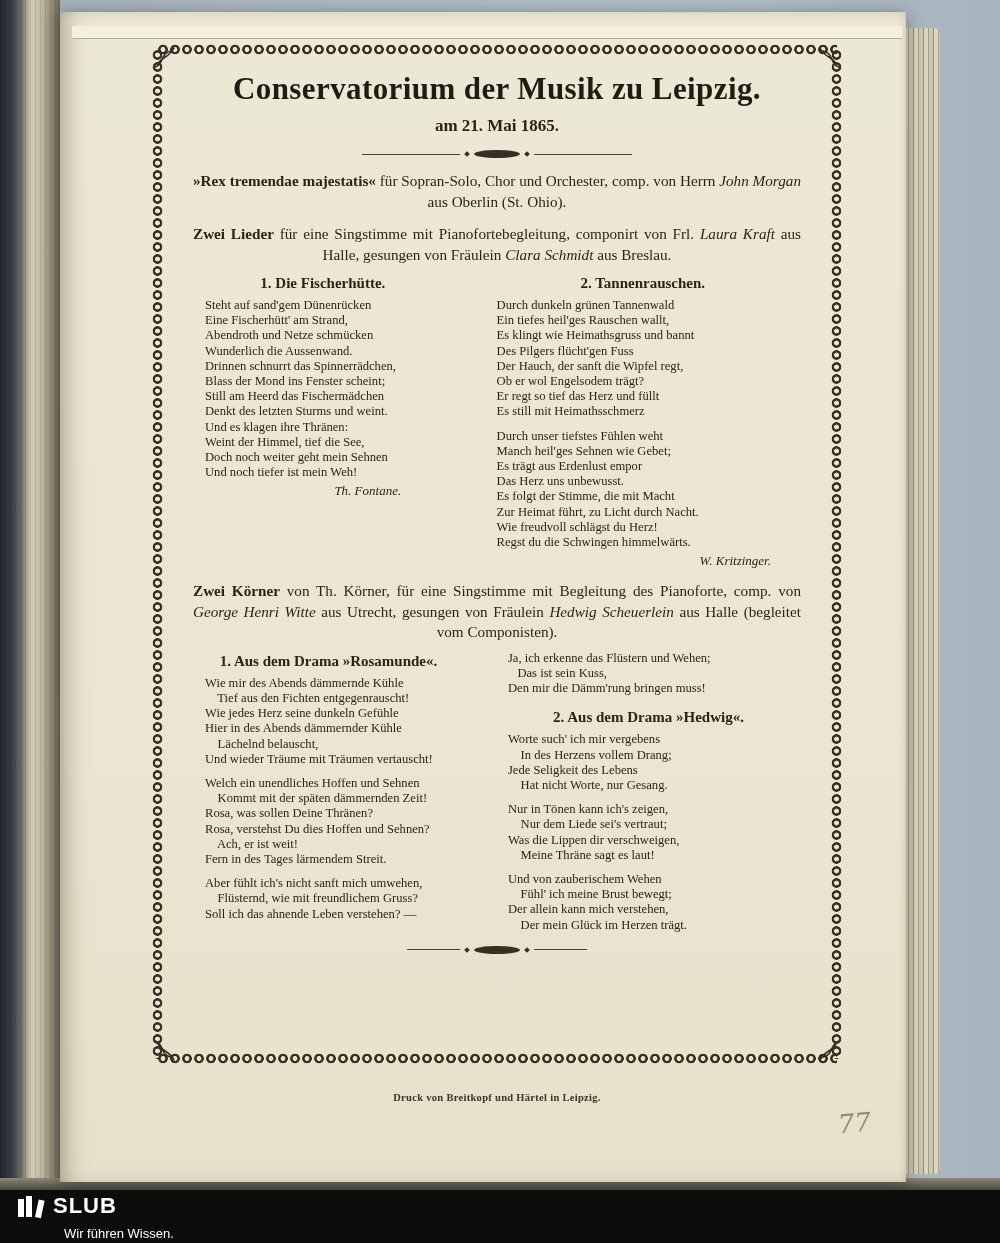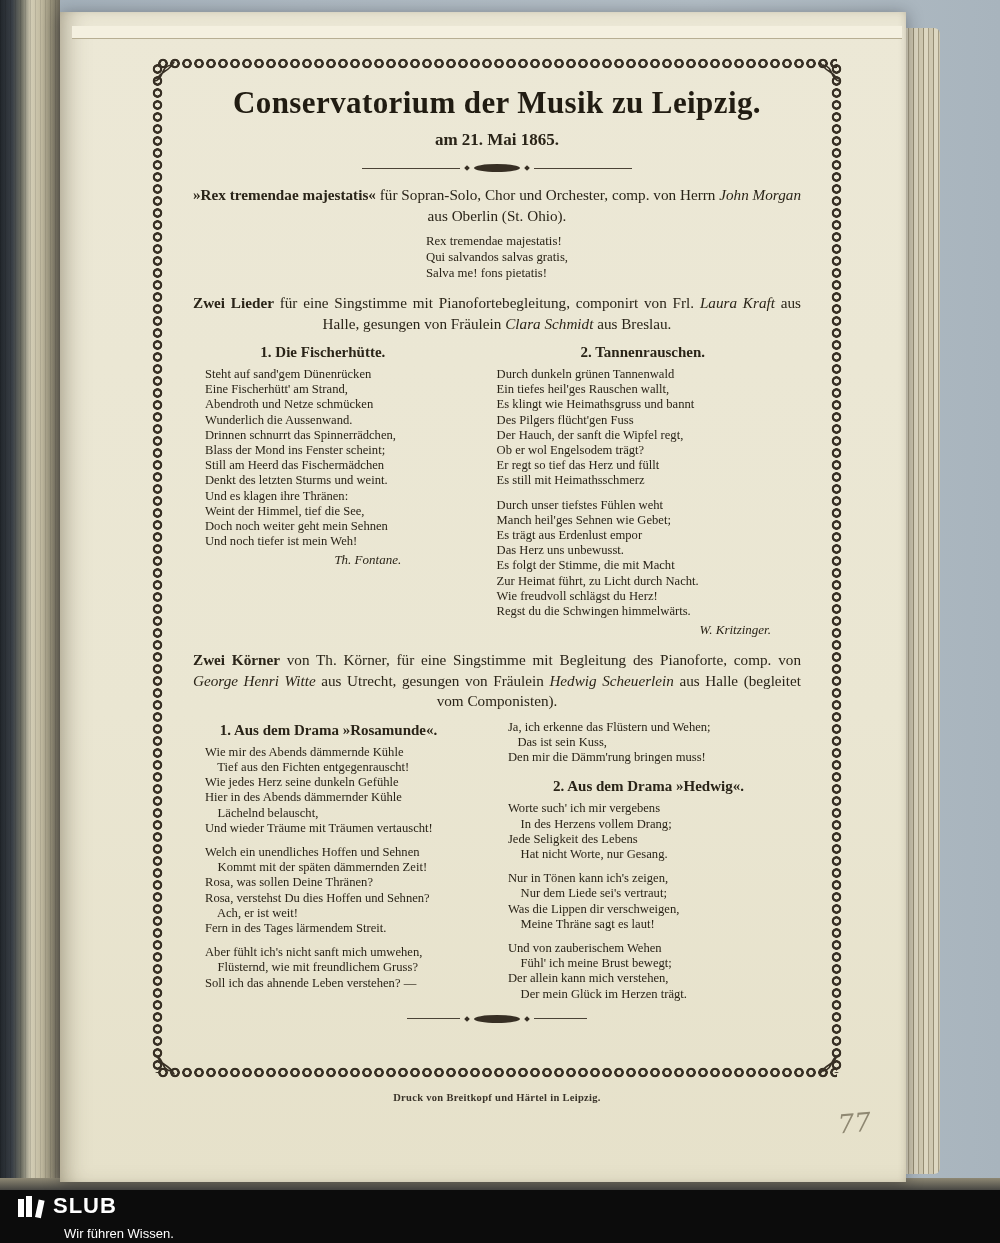--- a/index.html
+++ b/index.html
@@ -40,21 +40,21 @@
     box-shadow: 0 2px 16px rgba(20,20,25,0.40), inset 16px 0 26px -14px rgba(70,60,35,0.50), inset -4px 0 10px -6px rgba(70,60,35,0.35);
     z-index: 2;
     color: #2a2418;
   }
   .page-top-edge {
     position: absolute; left: 12px; right: 4px; top: 14px; height: 12px;
     background: #f4f0e0; box-shadow: 0 1px 0 #b7ae93;
   }
 
   
-  .frame { position: absolute; left: 90px; top: 44px; width: 694px; height: 1024px; }
+  .frame { position: absolute; left: 90px; top: 30px; width: 694px; height: 1024px; }
   .chain { position: absolute; }
   .chain-top, .chain-bottom {
     left: 7px; right: 7px; height: 15px;
     background-image: radial-gradient(circle at 50% 50%, rgba(0,0,0,0) 2.2px, #372f24 2.7px, #372f24 4.5px, rgba(0,0,0,0) 5.1px);
     background-size: 12px 15px; background-repeat: repeat-x;
   }
   .chain-top { top: 0; } .chain-bottom { bottom: 0; }
   .chain-left, .chain-right {
     top: 7px; bottom: 7px; width: 15px;
     background-image: radial-gradient(circle at 50% 50%, rgba(0,0,0,0) 2.2px, #372f24 2.7px, #372f24 4.5px, rgba(0,0,0,0) 5.1px);
@@ -177,25 +177,20 @@
         <div class="divider">
           <span class="rule"></span>
           <span class="dvx"></span>
           <span class="lens"></span>
           <span class="dvx"></span>
           <span class="rule"></span>
         </div>
 
         <p class="intro"><b>»Rex tremendae majestatis«</b><span> für Sopran-Solo, Chor und Orchester, comp. von Herrn </span><i>John Morgan</i><span> aus Oberlin (St. Ohio).</span></p>
 
-        <div class="verse">
-            <div class="poem-line">Rex tremendae majestatis!</div>
-            <div class="poem-line">Qui salvandos salvas gratis,</div>
-            <div class="poem-line">Salva me! fons pietatis!</div>
-          </div>
 
         <p class="intro"><b>Zwei Lieder</b><span> für eine Singstimme mit Pianofortebegleitung, componirt von Frl. </span><i>Laura Kraft</i><span> aus Halle, gesungen von Fräulein </span><i>Clara Schmidt</i><span> aus Breslau.</span></p>
 
         <div class="cols cols2">
           <div class="col col-left">
             <div class="poem-heading">1. Die Fischerhütte.</div>
             <div class="poem">
                 <div class="poem-line">Steht auf sand'gem Dünenrücken</div>
                 <div class="poem-line">Eine Fischerhütt' am Strand,</div>
                 <div class="poem-line">Abendroth und Netze schmücken</div>

